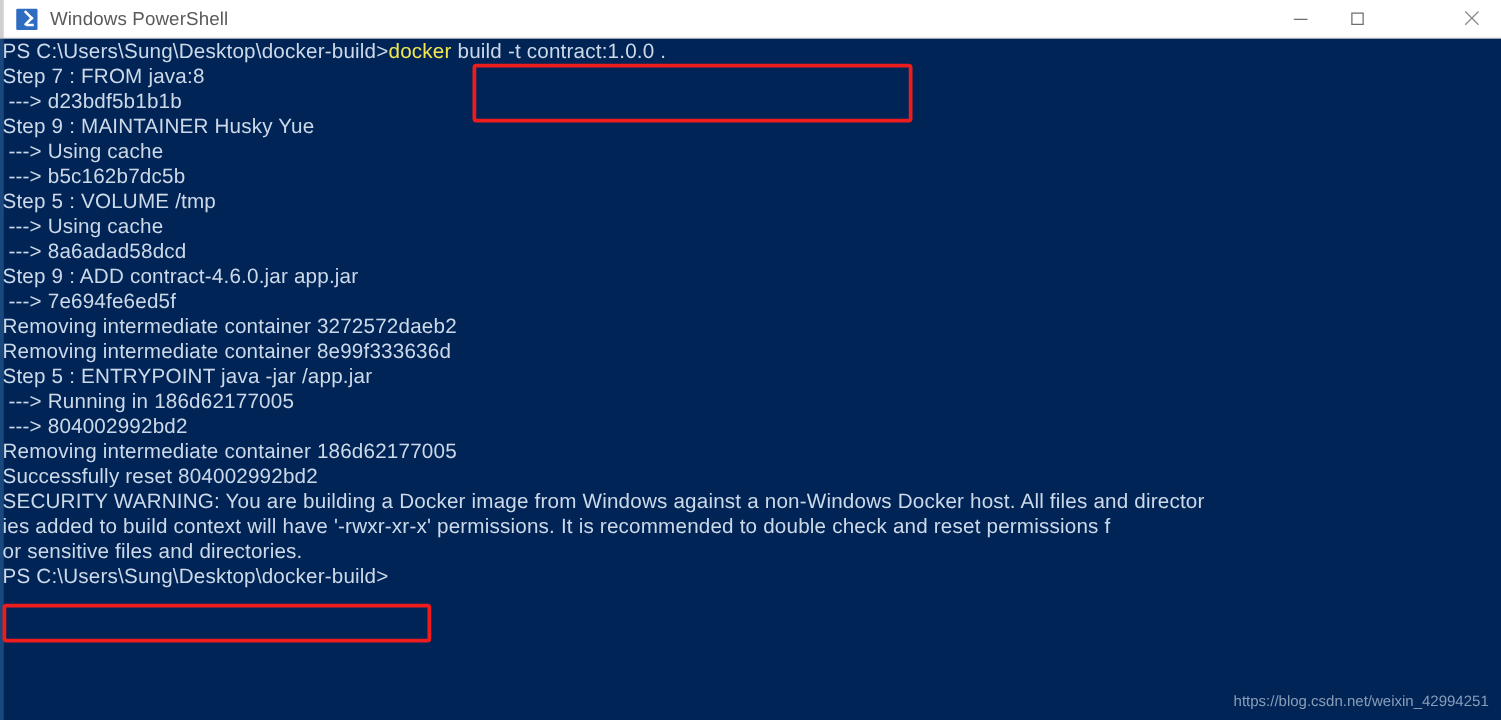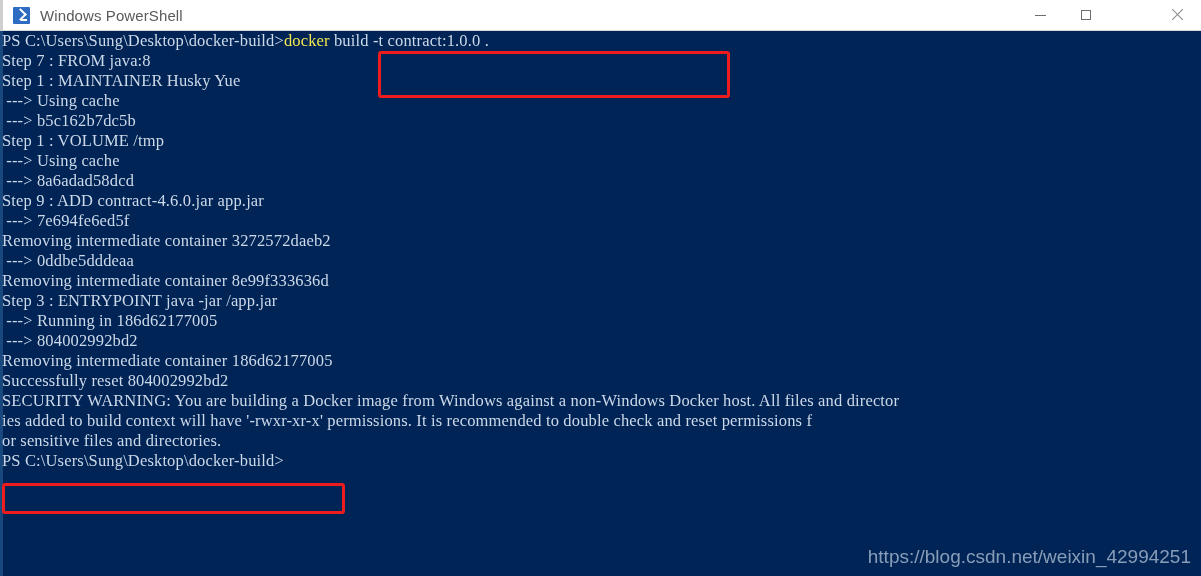--- a/index.html
+++ b/index.html
@@ -139,21 +139,21 @@
   }
   #lines {
     position: absolute;
     left: 2px;
     top: 0px;
     width: 1199px;
   }
   .line {
     height: 20px;
     line-height: 20px;
-    font-family: Liberation Serif, serif;
+    font-family: Liberation Sans, sans-serif;
     font-size: 16.5px;
     color: #ccd9e8;
     white-space: pre;
     letter-spacing: 0.15px;
   }
   .yellow { color: #f2e750; }
 
   
   .redbox {
     position: absolute;
@@ -174,21 +174,21 @@
     width: 343px;
     height: 31px;
   }
 
   
   #watermark {
     position: absolute;
     right: 10px;
     bottom: 8px;
     font-family: "Liberation Sans", sans-serif;
-    font-size: 19px;
+    font-size: 12px;
     color: #9fb2c9;
     opacity: 0.85;
     white-space: nowrap;
   }
 </style>
 </head>
 <body>
 
 <div id="window">
 
@@ -212,32 +212,32 @@
   </div>
 
   <div id="console">
     <div id="left-strip"></div>
 
     <div id="lines">
 
       <div class="line"><span>PS C:\Users\Sung\Desktop\docker-build&gt;</span><span class="yellow">docker</span><span> build -t contract:1.0.0 .</span></div>
 
       <div class="line">Step 7 : FROM java:8</div>
-      <div class="line">Step 1 : MAINTAINER Husky Yue</div>
+      <div class="line"> ---&gt; d23bdf5b1b1b</div>
+      <div class="line">Step 9 : MAINTAINER Husky Yue</div>
       <div class="line"> ---&gt; Using cache</div>
       <div class="line"> ---&gt; b5c162b7dc5b</div>
-      <div class="line">Step 1 : VOLUME /tmp</div>
+      <div class="line">Step 5 : VOLUME /tmp</div>
       <div class="line"> ---&gt; Using cache</div>
       <div class="line"> ---&gt; 8a6adad58dcd</div>
       <div class="line">Step 9 : ADD contract-4.6.0.jar app.jar</div>
       <div class="line"> ---&gt; 7e694fe6ed5f</div>
       <div class="line">Removing intermediate container 3272572daeb2</div>
-      <div class="line"> ---&gt; 0ddbe5dddeaa</div>
       <div class="line">Removing intermediate container 8e99f333636d</div>
-      <div class="line">Step 3 : ENTRYPOINT java -jar /app.jar</div>
+      <div class="line">Step 5 : ENTRYPOINT java -jar /app.jar</div>
       <div class="line"> ---&gt; Running in 186d62177005</div>
       <div class="line"> ---&gt; 804002992bd2</div>
       <div class="line">Removing intermediate container 186d62177005</div>
       <div class="line">Successfully reset 804002992bd2</div>
       <div class="line">SECURITY WARNING: You are building a Docker image from Windows against a non-Windows Docker host. All files and director</div>
       <div class="line">ies added to build context will have '-rwxr-xr-x' permissions. It is recommended to double check and reset permissions f</div>
       <div class="line">or sensitive files and directories.</div>
 
       <div class="line">PS C:\Users\Sung\Desktop\docker-build&gt;</div>
     </div>

